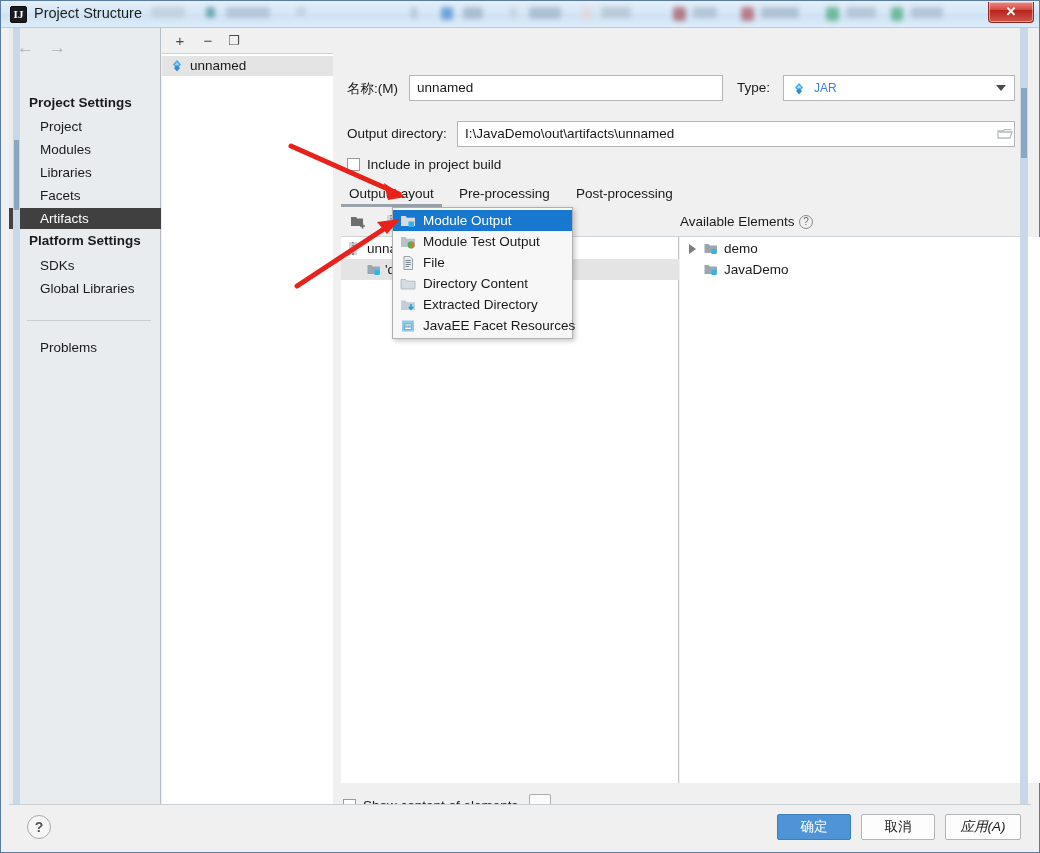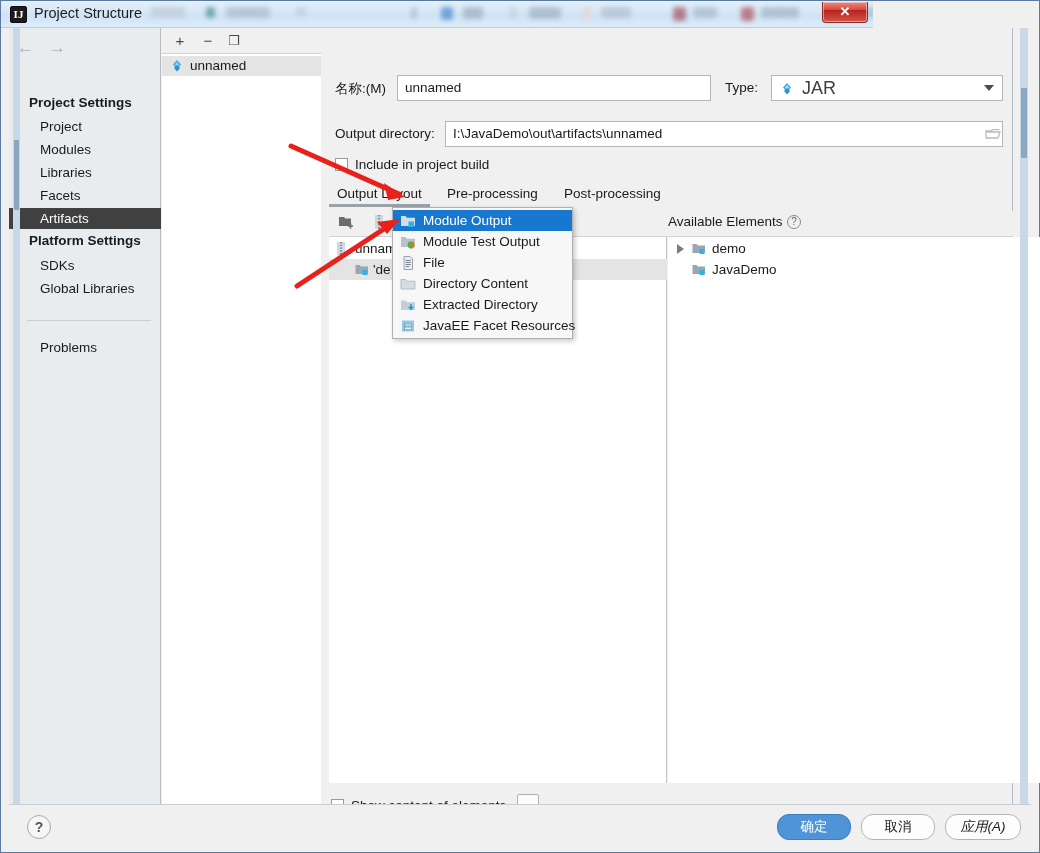--- a/index.html
+++ b/index.html
@@ -16,21 +16,21 @@
     position: absolute;
     left: 0; top: 0;
     width: 1040px; height: 853px;
     background: #f0f0f0;
     border: 1px solid #5a7a9e;
   }
 
   
   #titlebar {
     position: absolute; left: 0; top: 0;
-    width: 872px; height: 27px;
+    width: 1038px; height: 27px;
     background: linear-gradient(180deg,#e4eff9 0%, #d4e6f6 48%, #cfe2f3 52%, #dcecfa 100%);
     border-bottom: 1px solid #b9cde0;
     overflow: hidden;
   }
   #title-icon {
     position: absolute; left: 9px; top: 5px;
     width: 17px; height: 17px;
     background: #1b1b1f;
     border: 1px solid #0d0d10;
     border-radius: 2px;
@@ -136,21 +136,21 @@
     width: 175px; height: 20px;
     line-height: 20px;
     font-size: 13.5px; color: #1a1a1a;
     padding-left: 28px;
     cursor: default;
   }
   .art-row.selected { background: #e4e4e4; }
 
   
   #main {
-    position: absolute; left: 312px; top: 0;
+    position: absolute; left: 324px; top: 0;
     width: 692px; height: 776px;
     background: #f0f0f0;
     border-right: 1px solid #b5bcc2;
   }
 
   .lbl {
     position: absolute;
     font-size: 13.5px; color: #1a1a1a;
     white-space: nowrap;
   }
@@ -161,21 +161,21 @@
     font-size: 13.5px; color: #1a1a1a;
     padding: 0 7px;
     line-height: 24px;
     white-space: nowrap;
     overflow: hidden;
   }
   .combo {
     position: absolute;
     background: #ffffff;
     border: 1px solid #b6b6b6;
-    font-size: 18px; color: #404040;
+    font-size: 12px; color: #3b82f6;
     line-height: 24px;
     cursor: pointer;
   }
   .combo-arrow {
     position: absolute; right: 8px; top: 9px;
     width: 0; height: 0;
     border-left: 5px solid transparent;
     border-right: 5px solid transparent;
     border-top: 6px solid #4c4c4c;
   }
@@ -277,21 +277,21 @@
     width: 24px; height: 24px;
     border: 1px solid #a9a9a9; border-radius: 50%;
     background: #f6f6f6;
     font-size: 14px; color: #555; font-weight: bold;
     text-align: center; line-height: 22px;
     cursor: pointer;
   }
   .fbtn {
     position: absolute; top: 9px;
     height: 26px;
-    border-radius: 12px;
+    border-radius: 2px;
     font-size: 13.5px;
     text-align: center; line-height: 24px;
     cursor: pointer;
   }
   .fbtn.primary {
     background: #4e94d6;
     border: 1px solid #3b7fc0;
     color: #ffffff;
   }
   .fbtn.normal {

